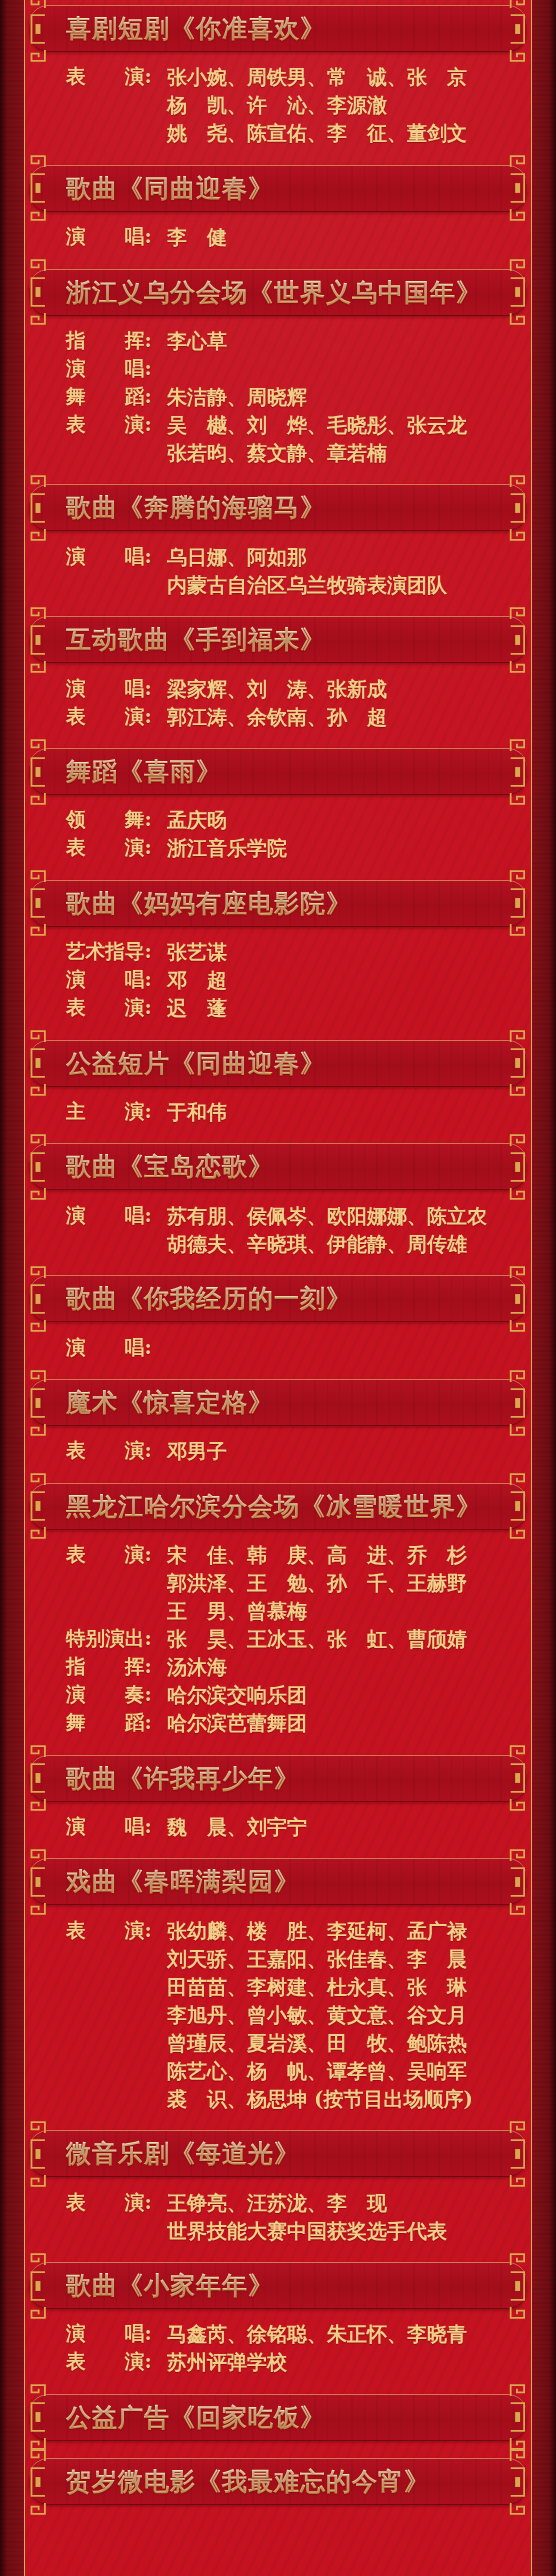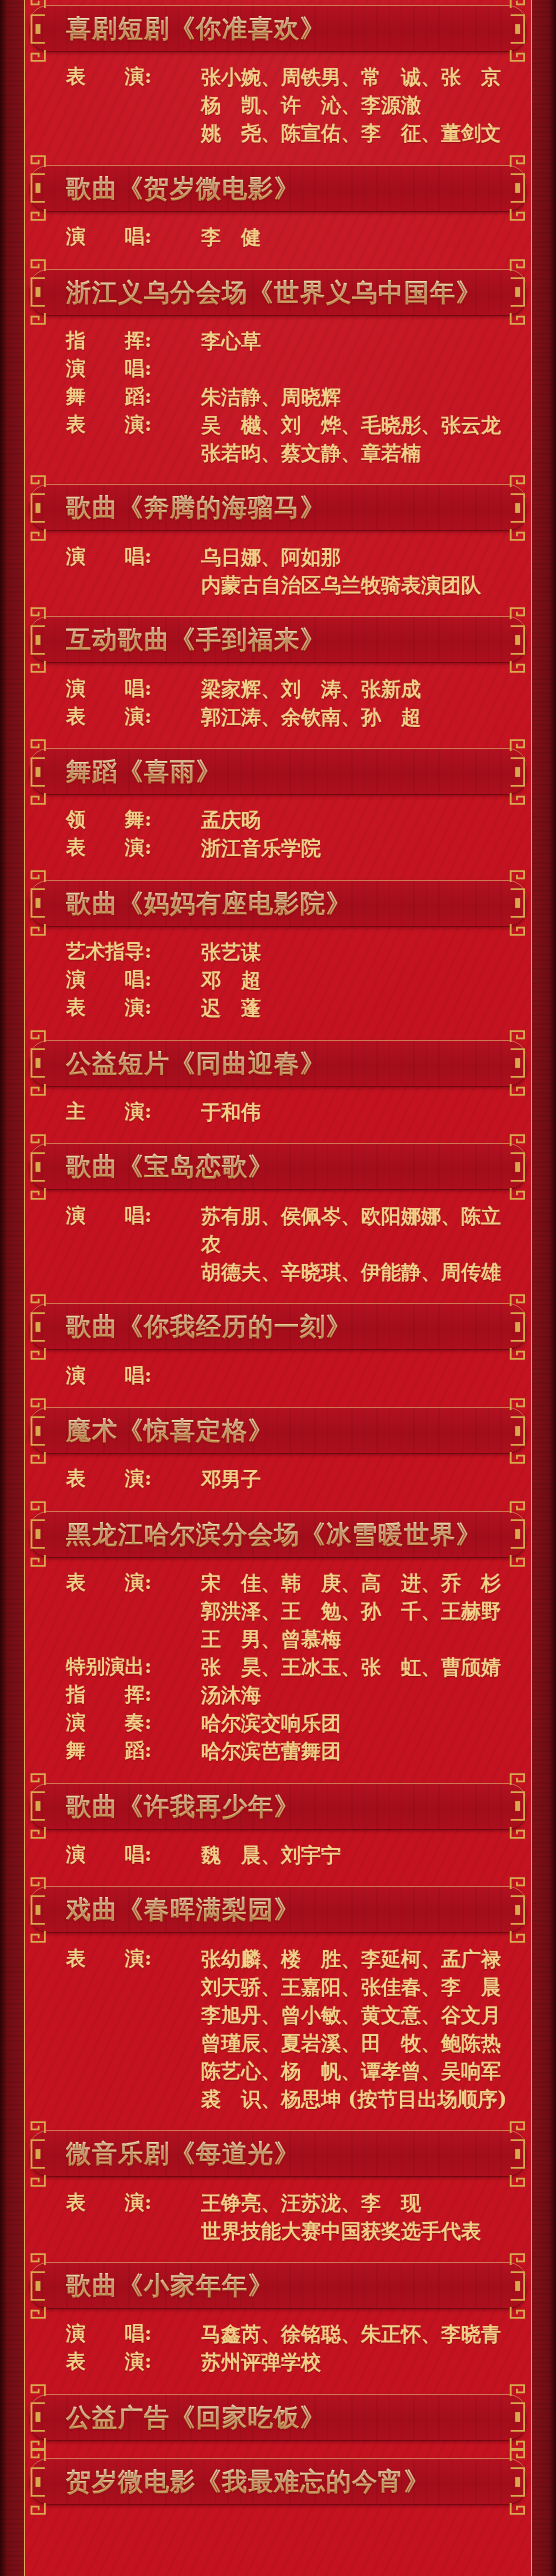--- a/index.html
+++ b/index.html
@@ -46,21 +46,21 @@
     text-shadow:0 1px 1.5px rgba(90,10,10,.35);
   }
   .bracket{
     position:absolute;top:50%;width:20.6px;height:68px;
     stroke:#d9a94f;fill:none;stroke-width:4;
   }
   .bracket .knob{fill:#d9a94f;stroke:none;}
   .bracket.left{left:-2.1px;transform:translateY(-50%);}
   .bracket.right{right:-2.1px;transform:translateY(-50%) scaleX(-1);}
   .credits{padding:0 20.6px 0 41px;}
-  .credit-row{display:flex;align-items:flex-start;gap:34px;}
+  .credit-row{display:flex;align-items:flex-start;}
   .credit-label{
     flex:0 0 101px;white-space:pre;
     font-size:19.6px;line-height:28px;font-weight:bold;color:#f0cf87;
     text-shadow:0 0.5px 1px rgba(80,5,8,.4);
   }
   .credit-lines{flex:1;}
   .credit-line{
     font-size:20px;line-height:28px;font-weight:bold;color:#f0cf87;
     white-space:pre-wrap;
     text-shadow:0 0.5px 1px rgba(80,5,8,.4);
@@ -100,21 +100,21 @@
   </section>
 
   <section class="program">
     <div class="banner">
       <svg class="bracket left" viewBox="0 0 46 150" aria-hidden="true">
         <path d="M40 28 V4 H10 V20 H26 V12"></path>
         <path d="M40 44 H10 V106 H40"></path>
         <rect class="knob" x="19" y="64" width="11" height="22"></rect>
         <path d="M40 122 V146 H10 V130 H26 V138"></path>
       </svg>
-      <h2 class="title">歌曲《贺岁微电影》</h2>
+      <h2 class="title">歌曲《同曲迎春》</h2>
       <svg class="bracket right" viewBox="0 0 46 150" aria-hidden="true">
         <path d="M40 28 V4 H10 V20 H26 V12"></path>
         <path d="M40 44 H10 V106 H40"></path>
         <rect class="knob" x="19" y="64" width="11" height="22"></rect>
         <path d="M40 122 V146 H10 V130 H26 V138"></path>
       </svg>
     </div>
     <div class="credits">
   <div class="credit-row">
     <span class="credit-label">演　　唱:</span>
@@ -507,20 +507,21 @@
         <rect class="knob" x="19" y="64" width="11" height="22"></rect>
         <path d="M40 122 V146 H10 V130 H26 V138"></path>
       </svg>
     </div>
     <div class="credits">
   <div class="credit-row">
     <span class="credit-label">表　　演:</span>
     <div class="credit-lines">
               <div class="credit-line">张幼麟、楼　胜、李延柯、孟广禄</div>
               <div class="credit-line">刘天骄、王嘉阳、张佳春、李　晨</div>
+              <div class="credit-line">田苗苗、李树建、杜永真、张　琳</div>
               <div class="credit-line">李旭丹、曾小敏、黄文意、谷文月</div>
               <div class="credit-line">曾瑾辰、夏岩溪、田　牧、鲍陈热</div>
               <div class="credit-line">陈艺心、杨　帆、谭孝曾、吴响军</div>
               <div class="credit-line">裘　识、杨思坤 (按节目出场顺序)</div>
             </div>
   </div>
 </div>
   </section>
 
   <section class="program">

